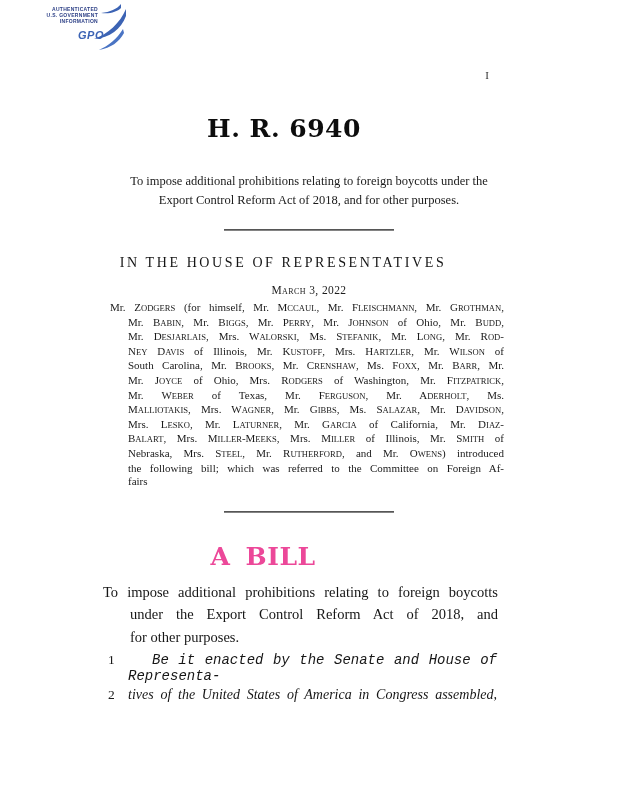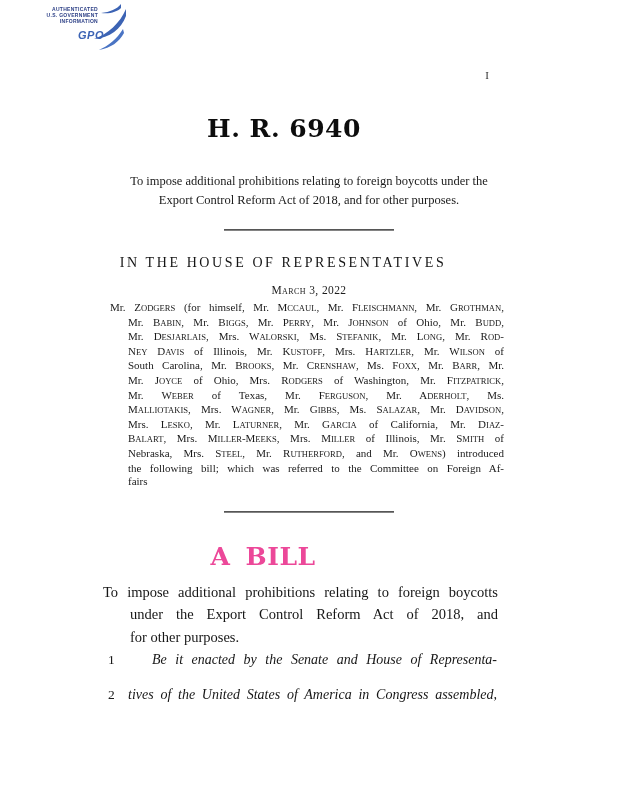--- a/index.html
+++ b/index.html
@@ -66,21 +66,21 @@
   .bd-line { text-align:justify; text-align-last:justify; }
   .bd-line:not(:first-of-type) { padding-left:27px; }
   .bd-line.last { text-align-last:left; }
 
   
   .bill-body { position:absolute; top:652px; left:108px; width:389px; }
   .body-line { display:flex; height:35px; align-items:flex-start; }
   .line-num { width:20px; flex:0 0 20px; font-size:13.5px; text-align:left; color:#1a1a1a; }
   .line-text { flex:1; font-style:italic; font-size:14px; color:#161616;
                text-align:justify; text-align-last:justify; }
-  .body-line:first-of-type .line-text { text-indent:24px; }
+  .body-line:first-of-type .line-text { text-indent:24px;font-family:Liberation Mono, monospace; }
 </style>
 </head>
 <body>
 
 <div class="gpo-logo">
   <div class="gpo-lines">
     <div>AUTHENTICATED</div>
     <div>U.S. GOVERNMENT</div>
     <div>INFORMATION</div>
   </div>

